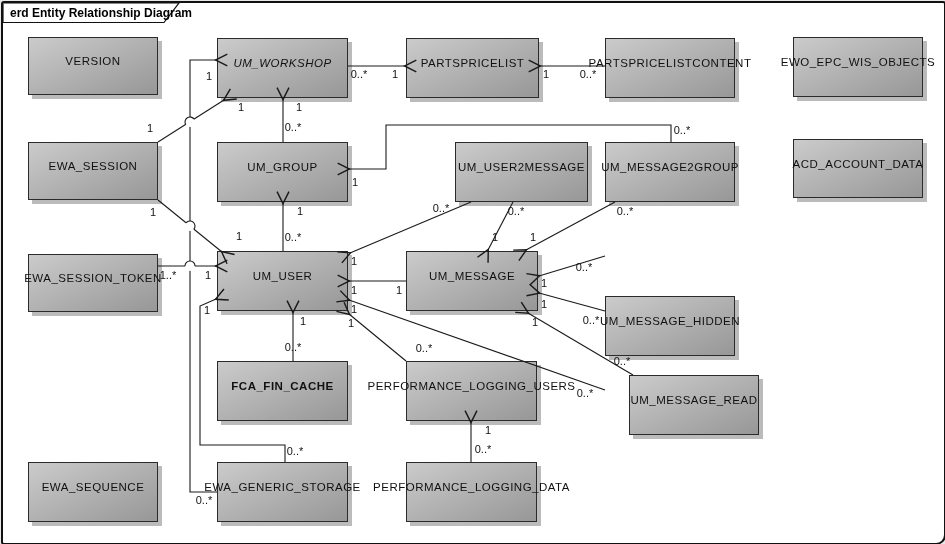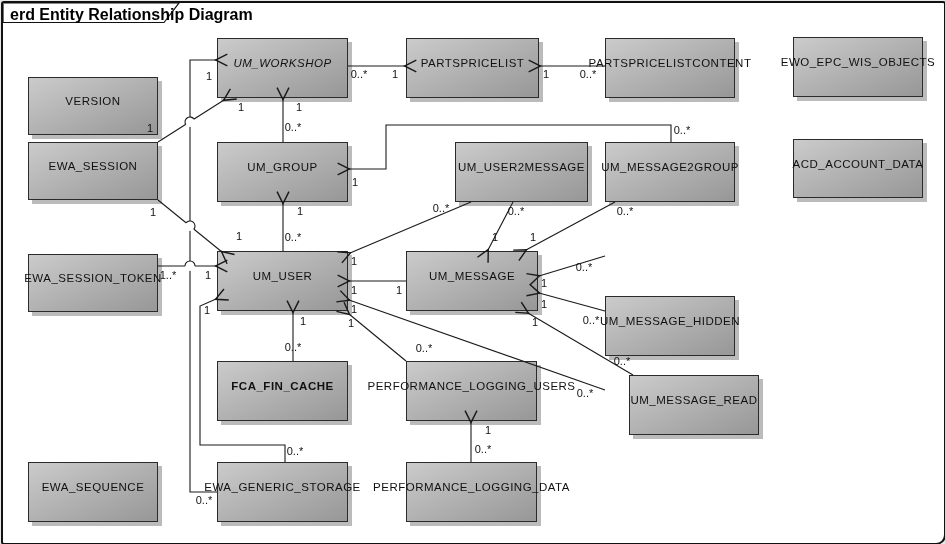--- a/index.html
+++ b/index.html
@@ -21,29 +21,29 @@
     transform:translateY(-5px);
   }
   #wire-layer{position:absolute;inset:0;z-index:2;pointer-events:none;}
   #label-layer{position:absolute;inset:0;z-index:3;pointer-events:none;}
   .mult{
     position:absolute;font-size:11px;color:#111;white-space:nowrap;
     transform:translate(-50%,-50%);
   }
   #tab-title{
     position:absolute;left:7px;top:3px;z-index:4;
-    font-size:16px;font-weight:bold;color:#000;white-space:nowrap;
+    font-size:12px;font-weight:bold;color:#000;white-space:nowrap;
   }
 </style>
 </head>
 <body>
 
 <div id="frame">
   <div id="entity-layer">
-      <div class="entity" style="left: 25px; top: 34px; width: 130px; height: 58px; margin-top: 40px;">
+      <div class="entity" style="left: 25px; top: 34px; width: 130px; height: 58px;">
         <span>VERSION</span>
       </div>
       <div class="entity" style="left: 214px; top: 35px; width: 131px; height: 60px; font-style: italic;">
         <span>UM_WORKSHOP</span>
       </div>
       <div class="entity" style="left: 403px; top: 35px; width: 133px; height: 60px;">
         <span>PARTSPRICELIST</span>
       </div>
       <div class="entity" style="left: 602px; top: 35px; width: 130px; height: 60px;">
         <span>PARTSPRICELISTCONTENT</span>

